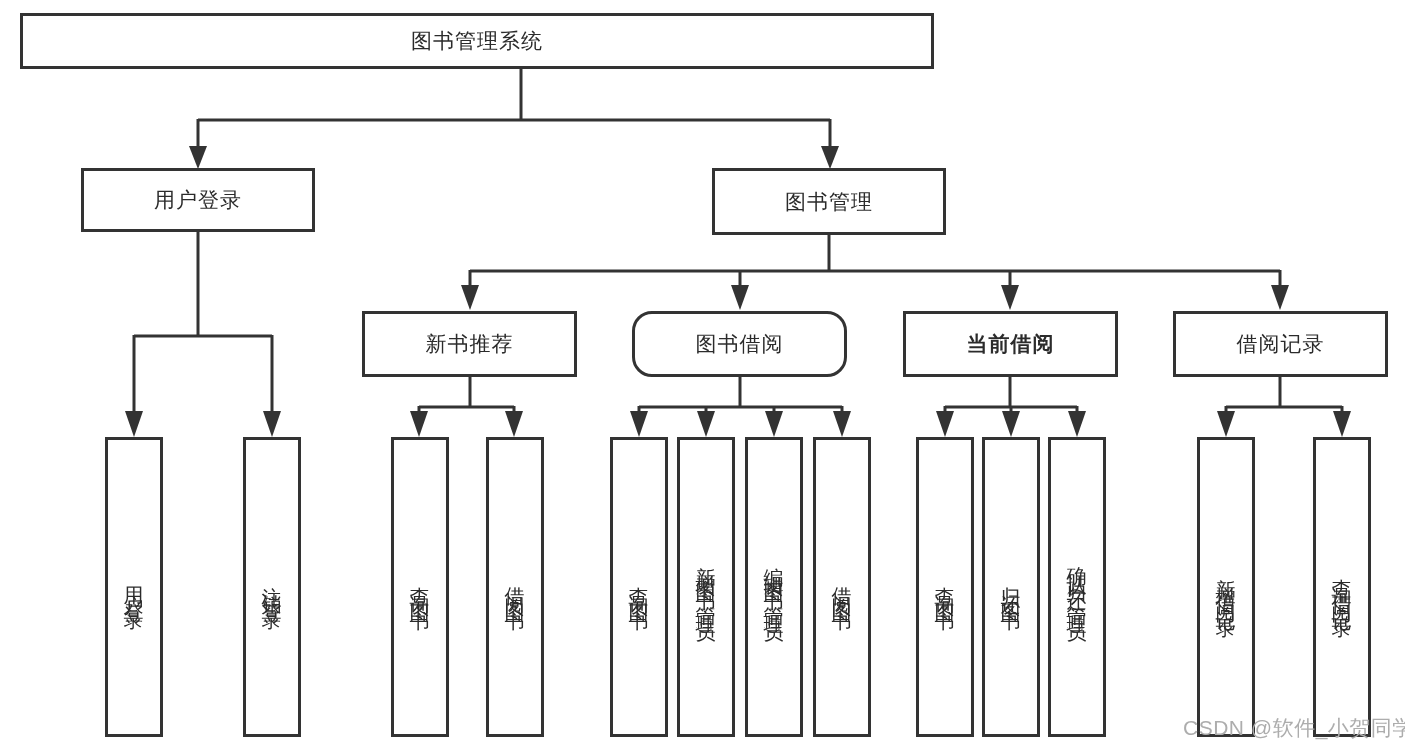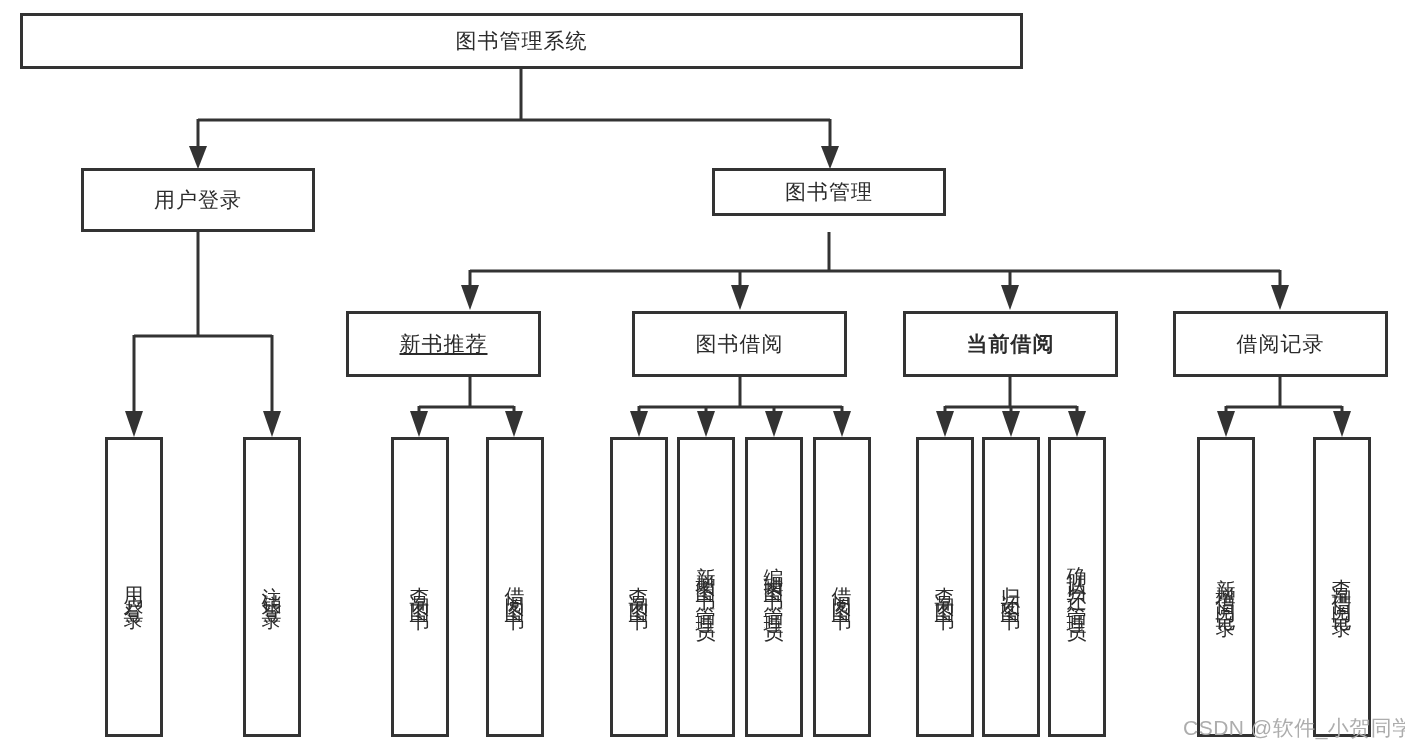--- a/index.html
+++ b/index.html
@@ -22,25 +22,25 @@
   .leaf{
     position:absolute;box-sizing:border-box;border:3px solid var(--line);
     background:#fff;display:flex;align-items:center;justify-content:center;
     top:437px;width:58px;height:300px;color:var(--text);z-index:2;
   }
   .leaf span{
     writing-mode:vertical-rl;font-size:20px;letter-spacing:8px;line-height:1;
     white-space:nowrap;
   }
   
-  .n-root{left:20px;top:13px;width:1003px;height:56px;}
+  .n-root{left:20px;top:13px;width:914px;height:56px;}
   .n-user-login{left:81px;top:168px;width:234px;height:64px;}
-  .n-book-mgmt{left:712px;top:168px;width:234px;height:48px;}
-  .n-new-book{left:346px;top:311px;width:195px;height:66px;text-decoration:underline;}
-  .n-book-borrow{left:632px;top:311px;width:215px;height:66px;}
+  .n-book-mgmt{left:712px;top:168px;width:234px;height:67px;}
+  .n-new-book{left:362px;top:311px;width:215px;height:66px;}
+  .n-book-borrow{left:632px;top:311px;width:215px;height:66px;border-radius:20px;}
   .n-current-borrow{left:903px;top:311px;width:215px;height:66px;font-weight:bold;}
   .n-borrow-record{left:1173px;top:311px;width:215px;height:66px;}
   
   .lf1{left:105px;}  .lf2{left:243px;}
   .lf3{left:391px;}  .lf4{left:486px;}
   .lf5{left:610px;}  .lf6{left:677px;}  .lf7{left:745px;}  .lf8{left:813px;}
   .lf9{left:916px;}  .lf10{left:982px;} .lf11{left:1048px;}
   .lf12{left:1197px;}.lf13{left:1313px;}
   .watermark{
     position:absolute;left:1183px;top:714px;font-size:21px;color:var(--watermark);

